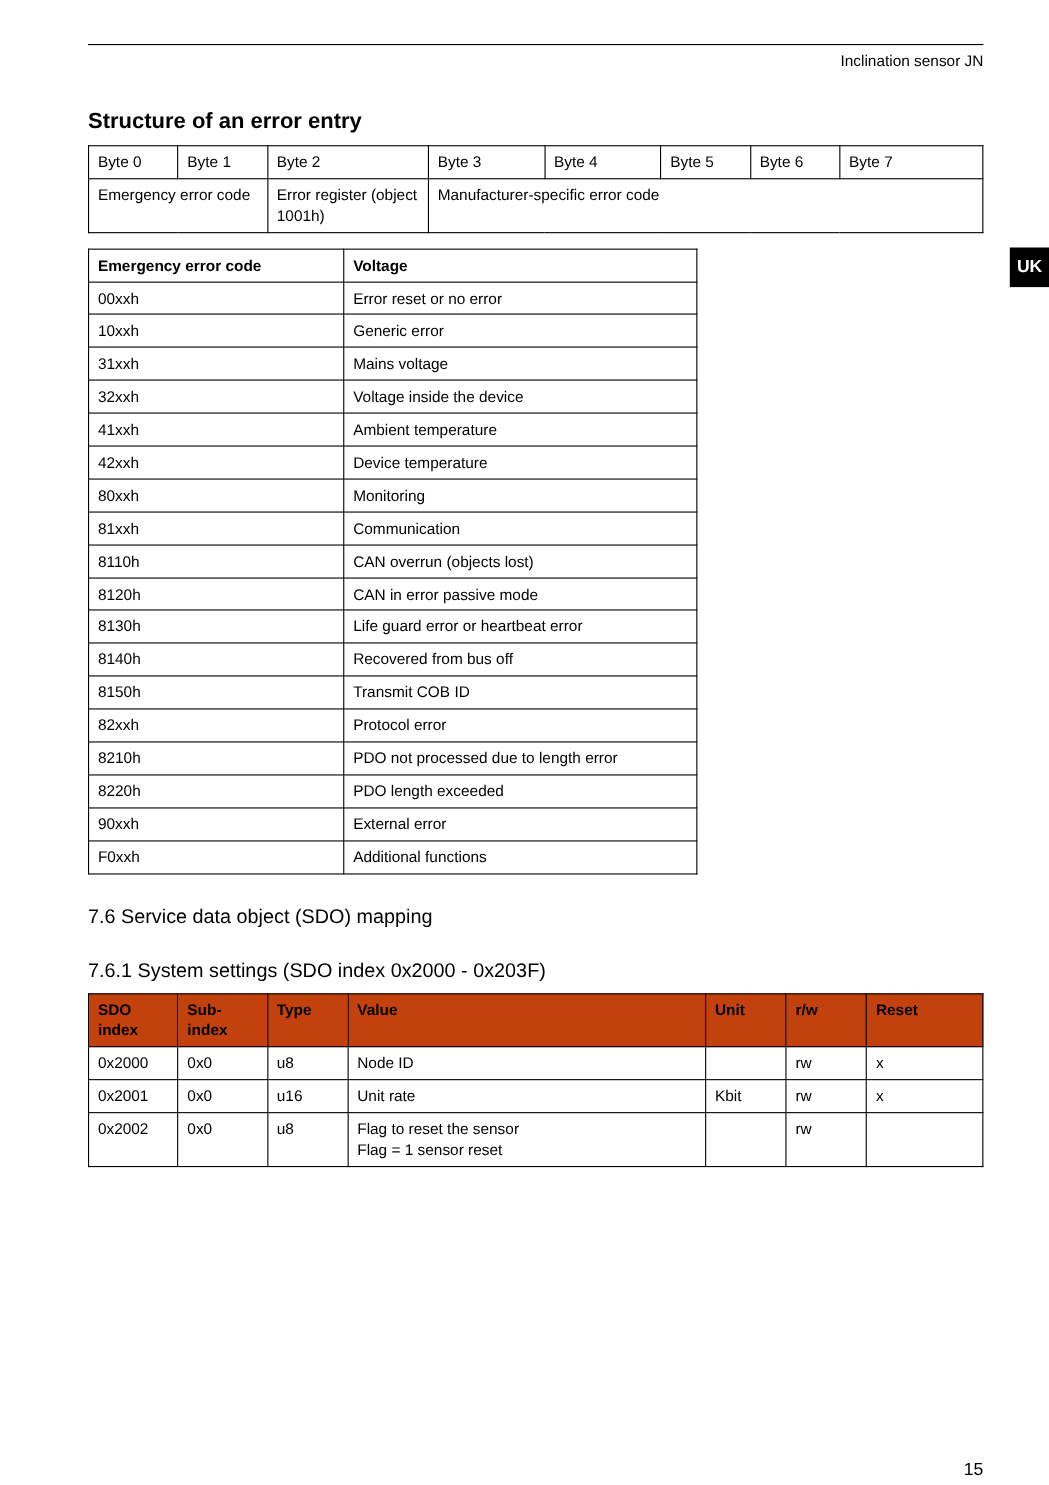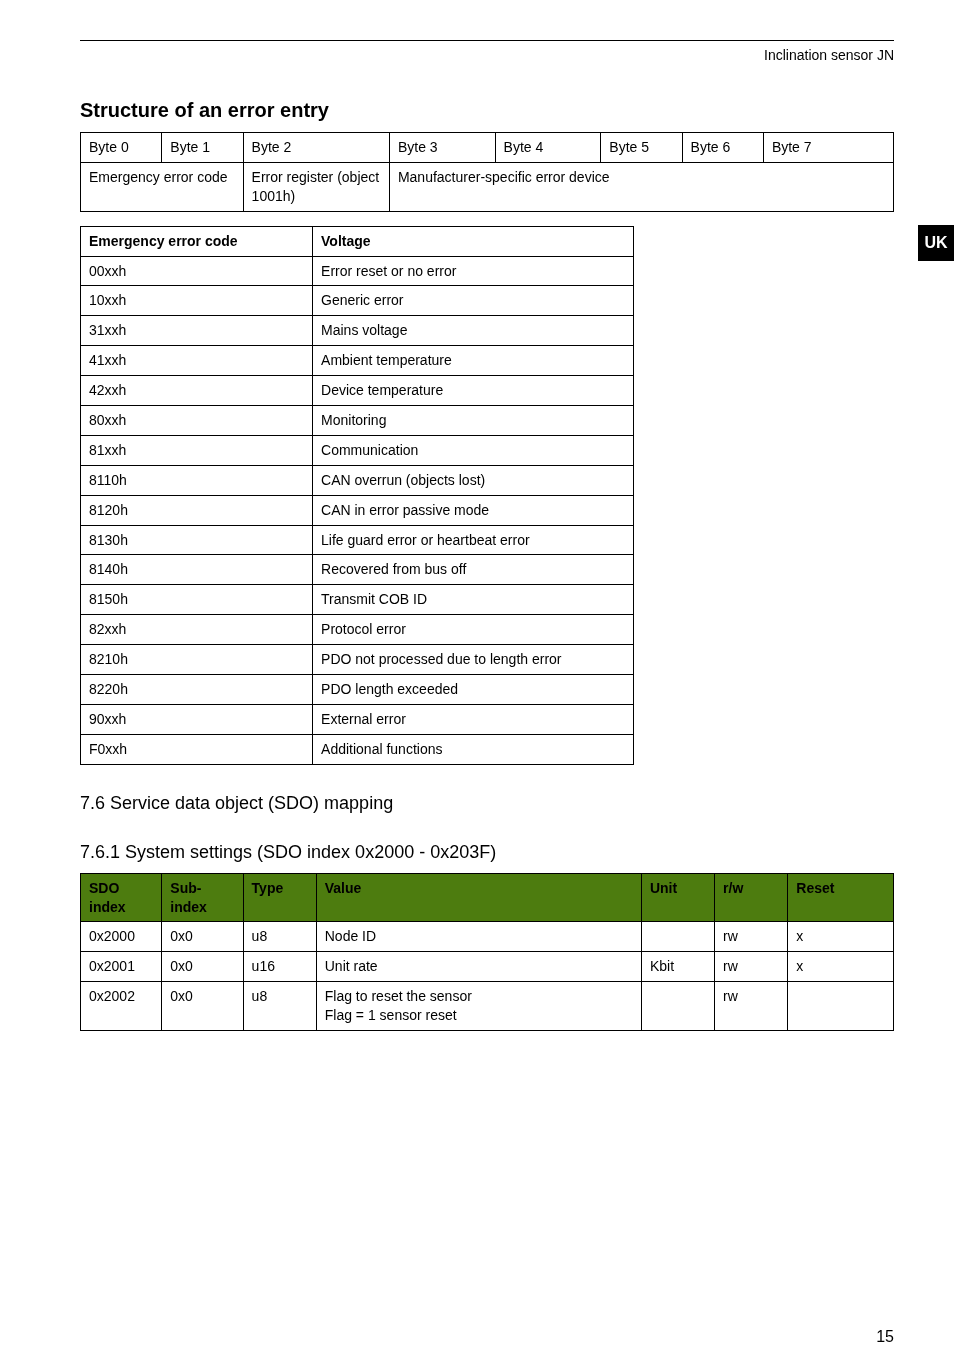--- a/index.html
+++ b/index.html
@@ -40,21 +40,21 @@
   }
   table.narrow { width: 68%; }
   th, td {
     border: 1px solid #000;
     padding: 5px 8px;
     text-align: left;
     vertical-align: top;
     line-height: 1.35;
   }
   th, .th-like { font-weight: bold; background: #fff; }
-  .shaded-row th, .shaded-row td { background: #4d7c0f; font-weight: bold; }
+  .shaded-row th, .shaded-row td { background: #c2410c; font-weight: bold; }
   .side-tab {
     position: absolute;
     right: 0;
     top: 225px;
     width: 36px;
     height: 36px;
     background: #000;
     color: #fff;
     font-weight: bold;
     font-size: 16px;
@@ -91,21 +91,21 @@
       <td style="width:18%">Byte 2</td>
       <td style="width:13%">Byte 3</td>
       <td style="width:13%">Byte 4</td>
       <td style="width:10%">Byte 5</td>
       <td style="width:10%">Byte 6</td>
       <td style="width:16%">Byte 7</td>
     </tr>
     <tr>
       <td colspan="2">Emergency error code</td>
       <td>Error register (object 1001h)</td>
-      <td colspan="5">Manufacturer-specific error device</td>
+      <td colspan="5">Manufacturer-specific error code</td>
     </tr>
   </tbody>
     </table>
 
   <table class="narrow">
     <thead>
       <tr>
         <th style="width:42%">Emergency error code</th>
         <th>Voltage</th>
       </tr>
@@ -115,20 +115,24 @@
           <td>00xxh</td>
           <td>Error reset or no error</td>
         </tr>
         <tr>
           <td>10xxh</td>
           <td>Generic error</td>
         </tr>
         <tr>
           <td>31xxh</td>
           <td>Mains voltage</td>
+        </tr>
+        <tr>
+          <td>32xxh</td>
+          <td>Voltage inside the device</td>
         </tr>
         <tr>
           <td>41xxh</td>
           <td>Ambient temperature</td>
         </tr>
         <tr>
           <td>42xxh</td>
           <td>Device temperature</td>
         </tr>
         <tr>

